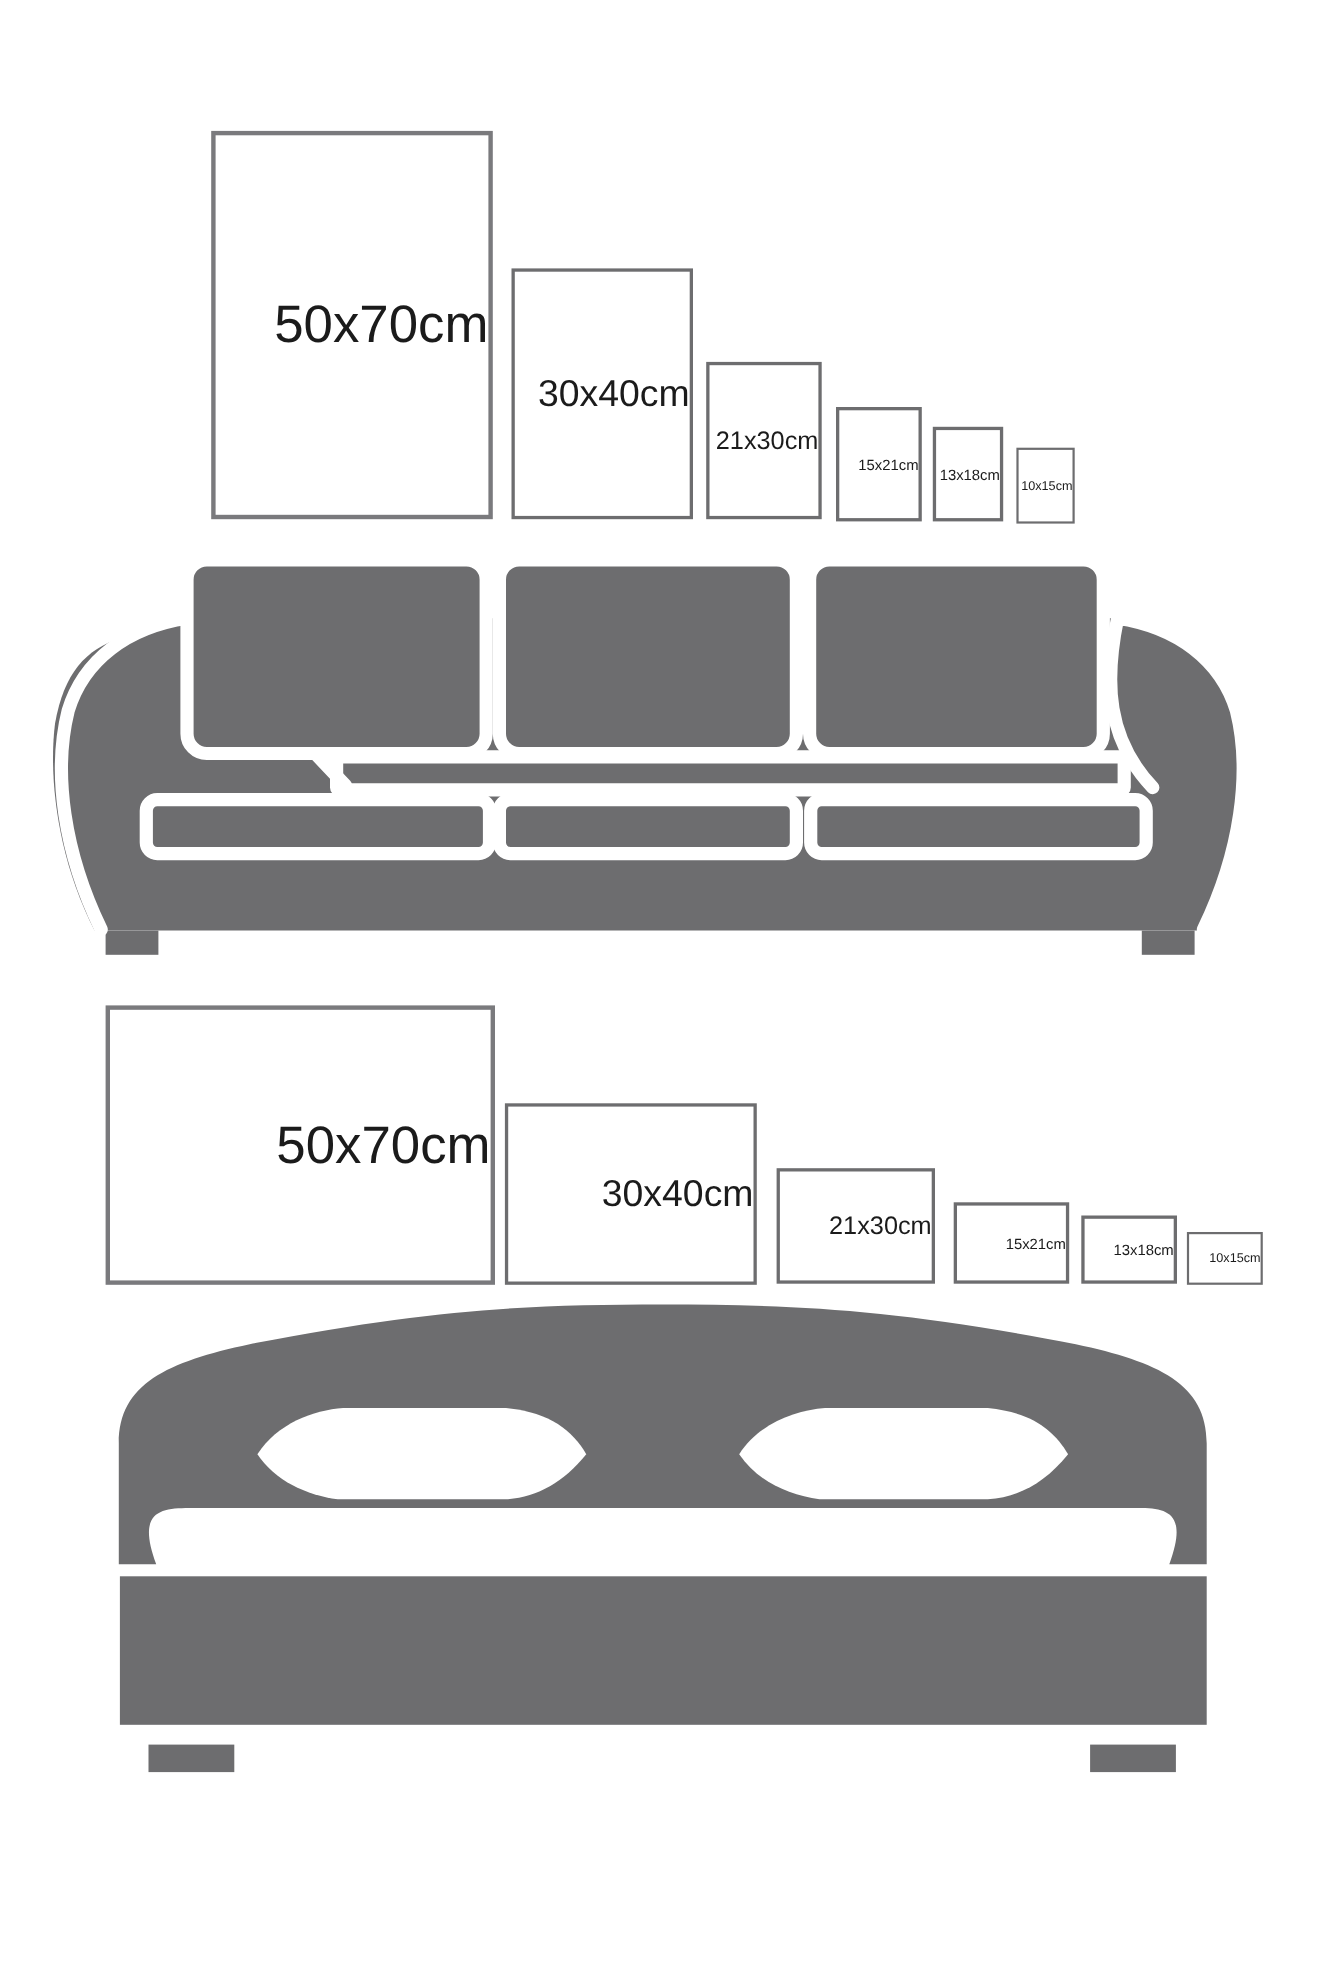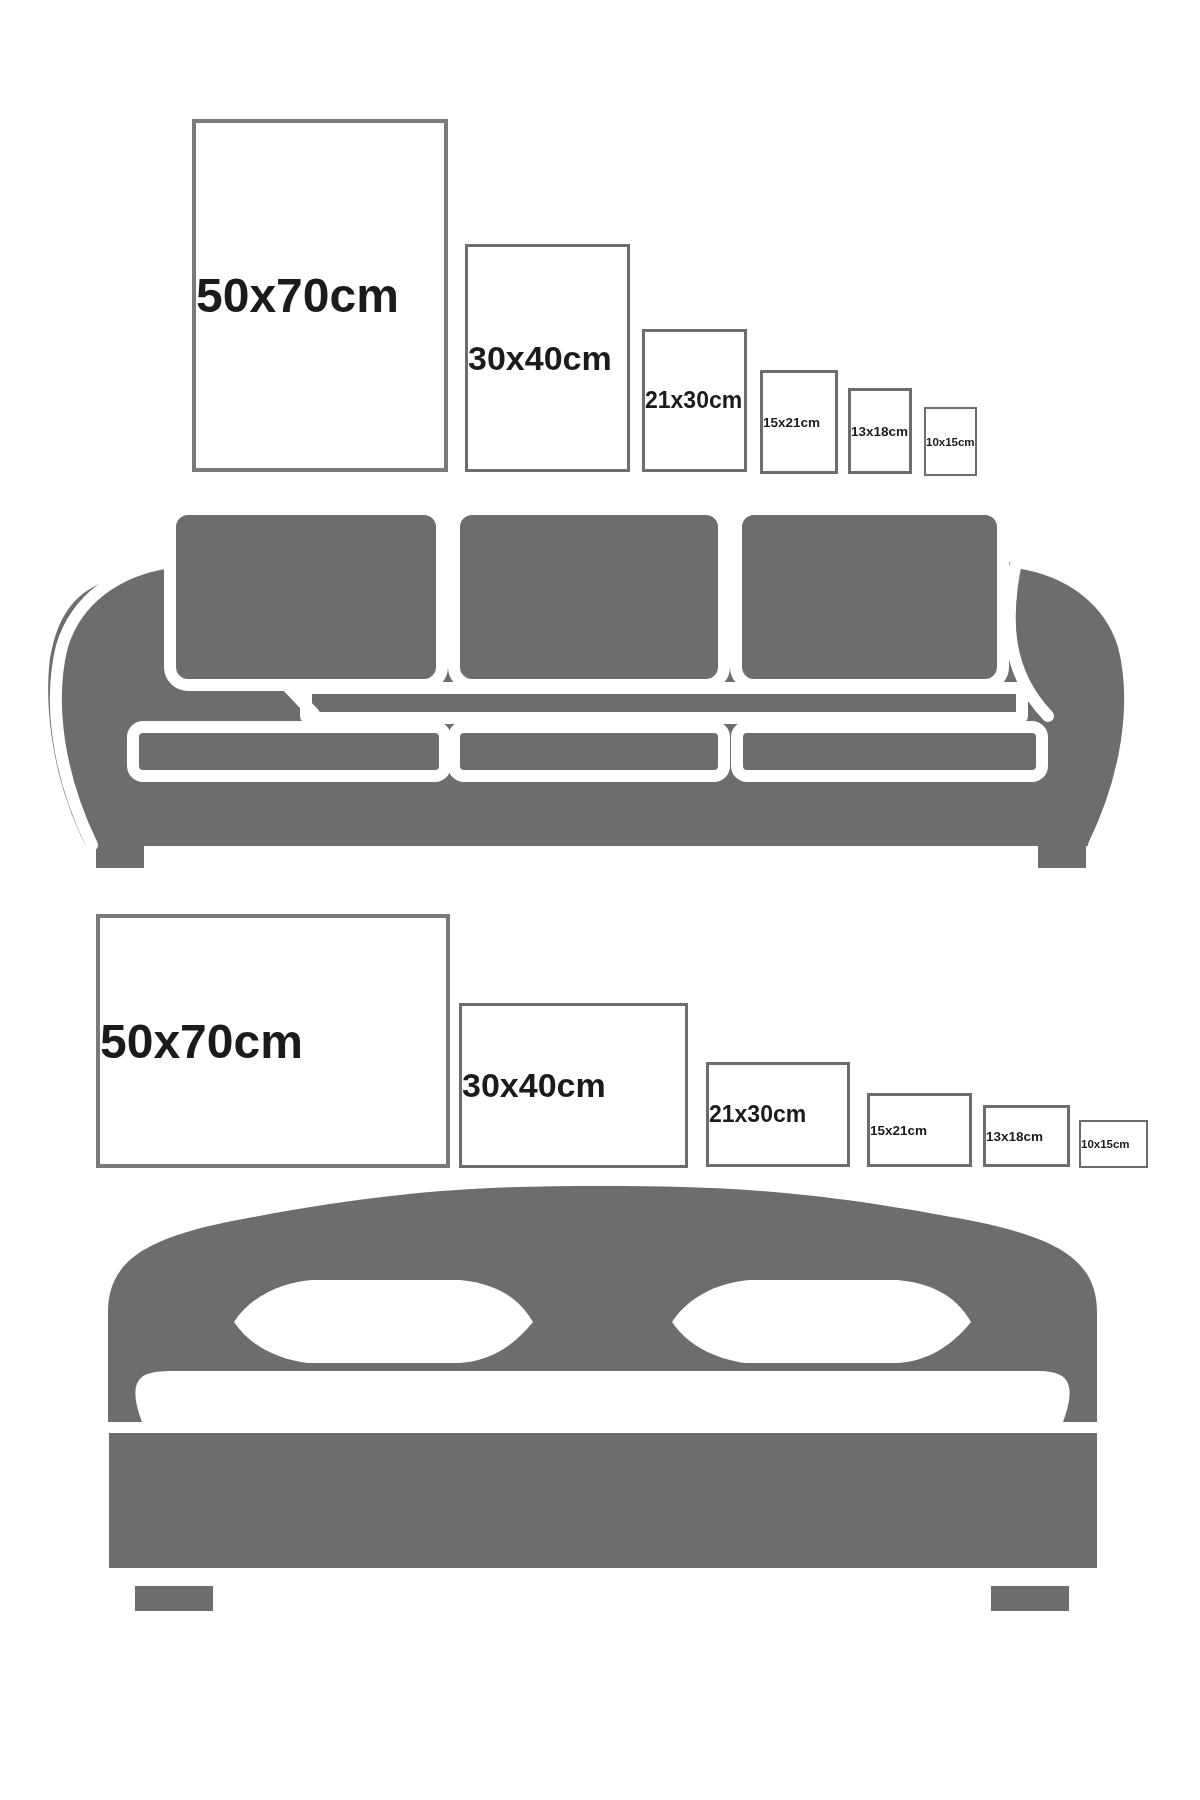--- a/index.html
+++ b/index.html
@@ -2,23 +2,22 @@
 <html style="--furniture: #6d6d6f; --frame-border-lg: #7a7a7d; --frame-border: #6d6d6f; --label-color: #1b1b1b;"><head>
 <meta charset="utf-8">
 <style>
   html,body{margin:0;padding:0;background:#ffffff;}
   .canvas{
     position:relative;width:1200px;height:1800px;background:#ffffff;overflow:hidden;
     font-family:"Liberation Sans","DejaVu Sans",sans-serif;
   }
   .frame{
     position:absolute;background:#ffffff;box-sizing:border-box;
-    display:flex;align-items:center;justify-content:flex-start;
+    display:flex;align-items:center;justify-content:flex-end;
     color:var(--label-color,#1b1b1b);
-    font-weight:bold;
   }
   .frame span{white-space:nowrap;}
   
   .f-t1{left:192px;top:119px;width:256px;height:353px;border:4px solid var(--frame-border-lg,#7a7a7d);font-size:48px;}
   .f-t2{left:465px;top:244px;width:165px;height:228px;border:3px solid var(--frame-border,#6d6d6f);font-size:34px;}
   .f-t3{left:642px;top:329px;width:105px;height:143px;border:3px solid var(--frame-border,#6d6d6f);font-size:23px;}
   .f-t4{left:760px;top:370px;width:78px;height:104px;border:3px solid var(--frame-border,#6d6d6f);font-size:13.5px;}
   .f-t5{left:848px;top:388px;width:64px;height:86px;border:3px solid var(--frame-border,#6d6d6f);font-size:13.5px;}
   .f-t6{left:924px;top:407px;width:53px;height:69px;border:2.5px solid var(--frame-border,#6d6d6f);font-size:11.5px;}
   

